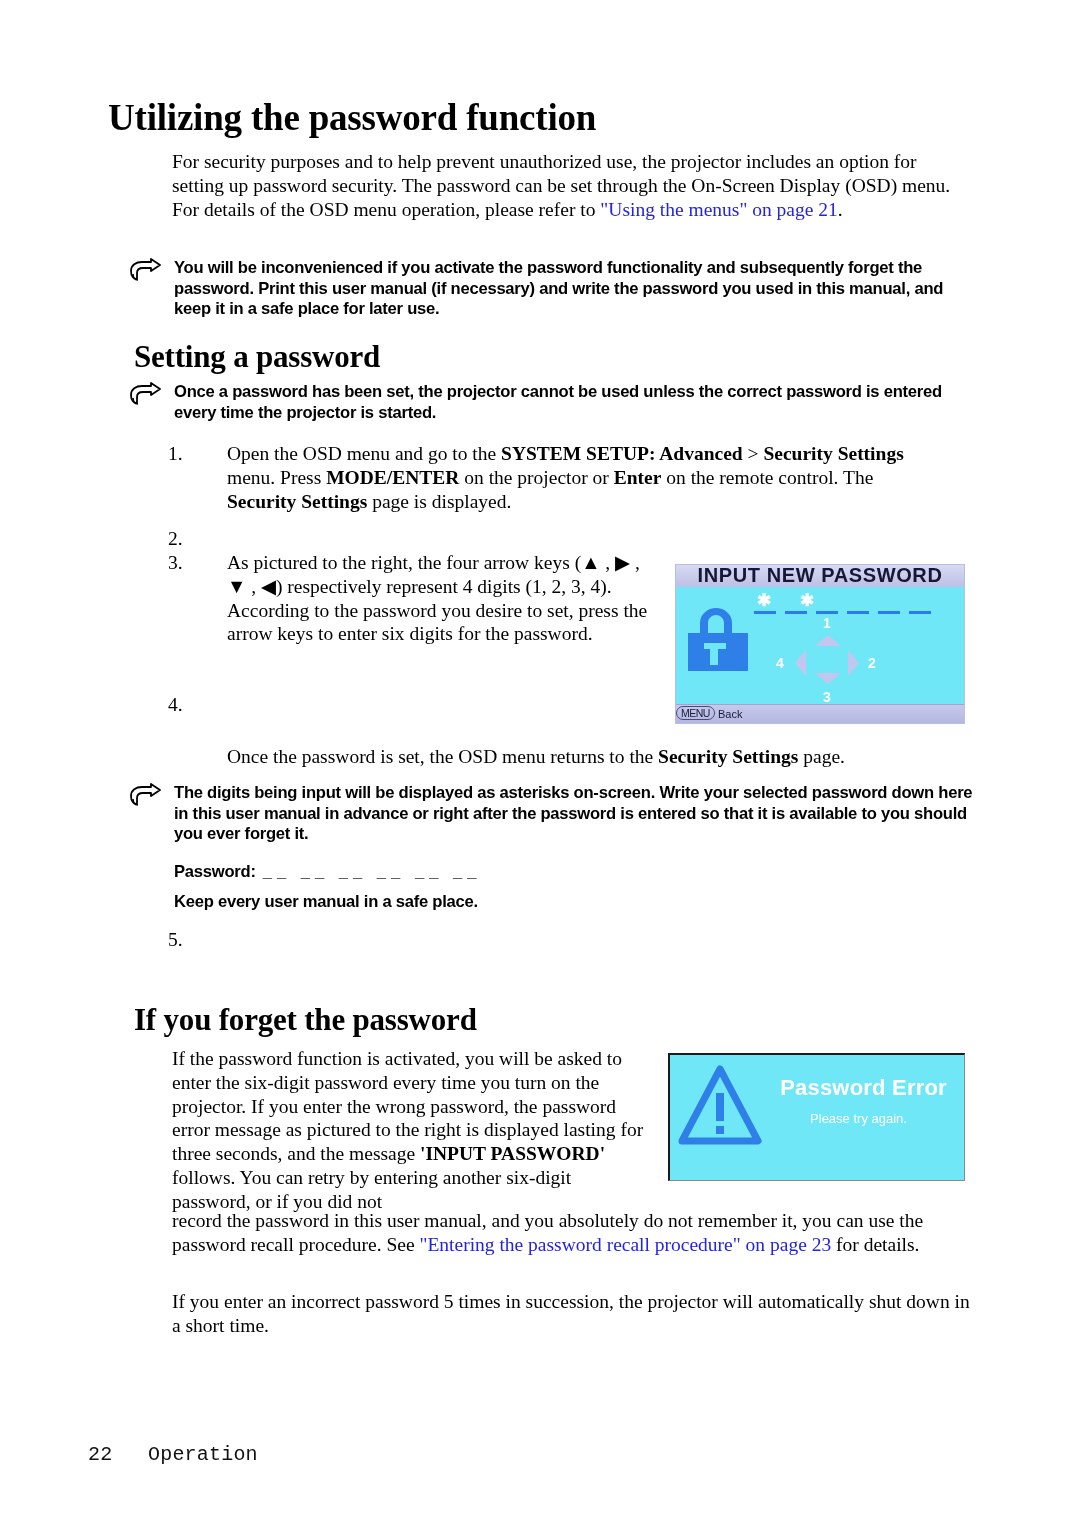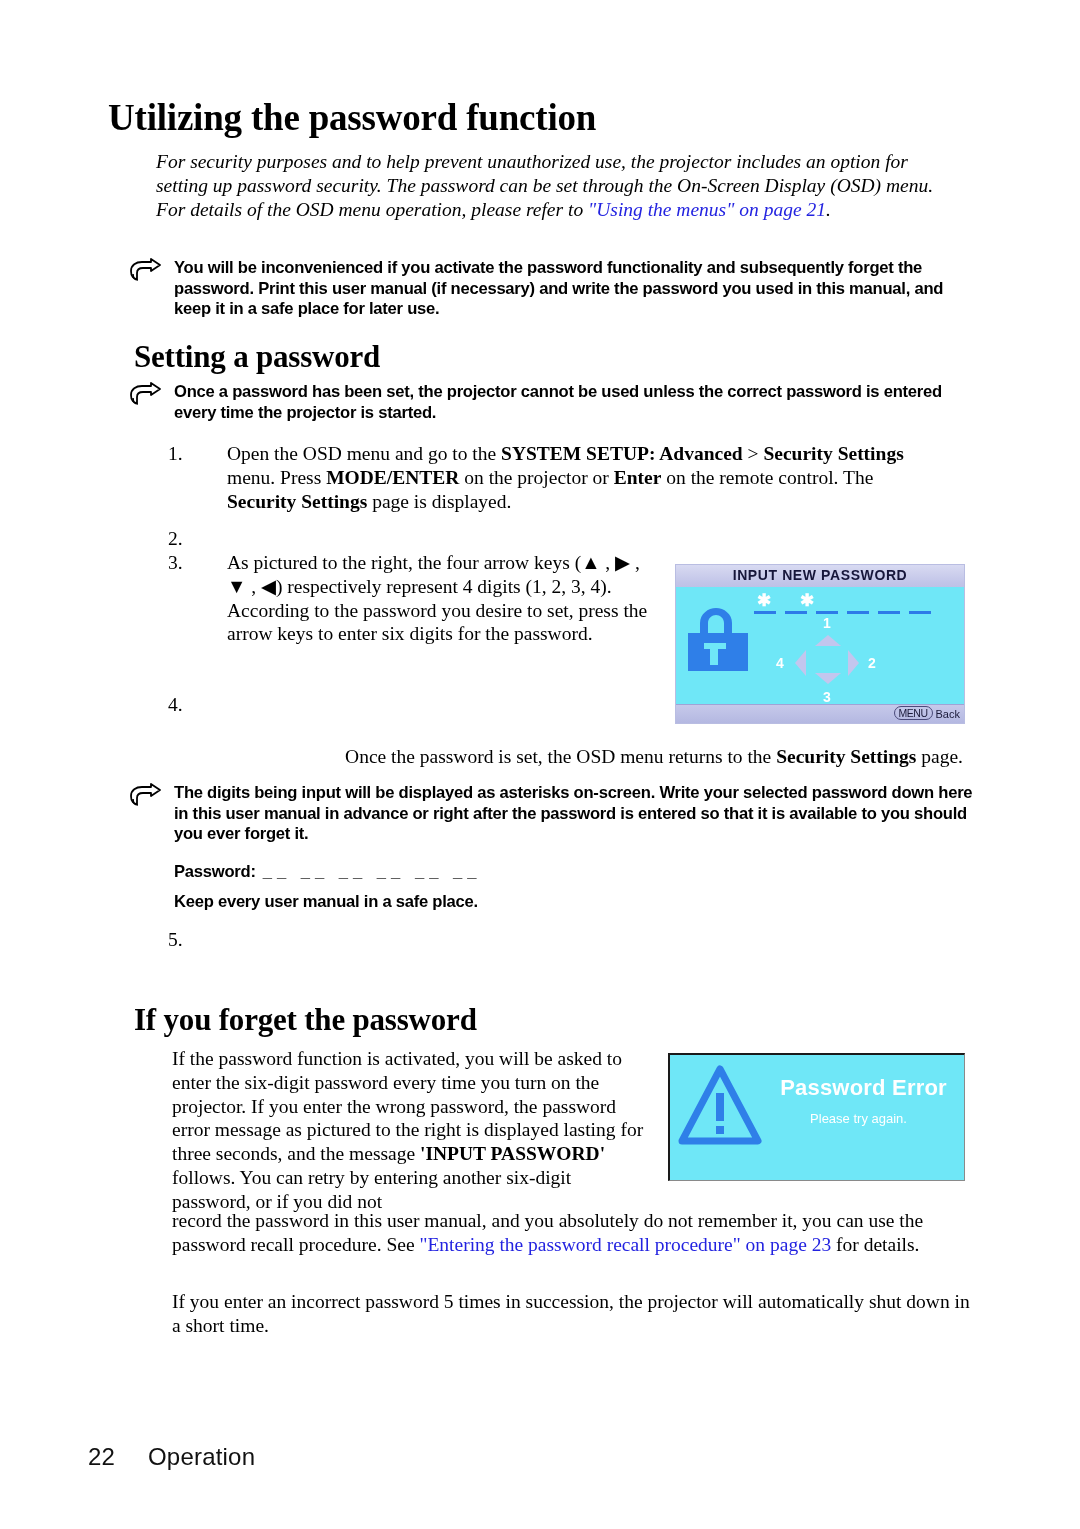--- a/index.html
+++ b/index.html
@@ -115,41 +115,40 @@
     position: absolute;
     left: 0; top: 0;
     width: 100%;
     height: 40px;
     background: linear-gradient(to bottom, #d8daf2 0%, #c2c5e8 45%, #b0b4e0 100%);
     border-bottom: 1px solid #9fa3d6;
     box-sizing: border-box;
     text-align: center;
     font-family: "Liberation Sans", sans-serif;
     font-weight: bold;
-    font-size: 14px;
+    font-size: 20px;
     letter-spacing: 0.6px;
     color: #16163a;
     line-height: 21px;
   }
   .osd-body {
     position: absolute;
     left: 0;
     top: 22px;
     right: 0;
     bottom: 19px;
     background: #6fe7f7;
   }
   .osd-footer {
     position: absolute;
     left: 0; right: 0; bottom: 0;
     height: 19px;
     background: linear-gradient(to bottom, #c6c9ea 0%, #b4b8e1 100%);
     border-top: 1px solid #9fa3d6;
     box-sizing: border-box;
-    text-align: right;
     padding-right: 4px;
     font-family: "Liberation Sans", sans-serif;
     font-size: 11px;
     color: #1b1b3a;
     line-height: 18px;
     white-space: nowrap;
   }
   .menu-pill {
     display: inline-block;
     border: 1px solid #4a4a7a;
@@ -290,35 +289,35 @@
     font-family: "Liberation Sans", sans-serif;
     font-size: 13px;
     color: #ffffff;
   }
 
   
   .footer {
     position: absolute;
     left: 88px;
     top: 1443px;
-    font-family: Liberation Sans, sans-serif;
-    font-size: 24px;
+    font-family: Liberation Mono, monospace;
+    font-size: 20px;
     color: #111111;
     letter-spacing: 0.2px;
   }
   .footer .pg { display: inline-block; width: 60px; }
 </style>
 </head>
 <body>
 
 <div class="page">
 
   <div class="h1" style="left:108px; top:96px;">Utilizing the password function</div>
 
-  <div class="para" style="left:156px; top:150px; width:800px;font-style:italic;">
+  <div class="para" style="left:172px; top:150px; width:800px;">
     <span>For security purposes and to help prevent unauthorized use, the projector includes an option for setting up password security. The password can be set through the On-Screen Display (OSD) menu. For details of the OSD menu operation, please refer to </span><span class="lnk">"Using the menus" on page 21</span><span>.</span>
   </div>
 
   <div class="note" style="left:128px; top:258px; width:845px; padding-left:46px; box-sizing:border-box;">
     <svg class="hand-icon" viewBox="0 0 34 24">
       <path d="M3 13 C3 7, 8 4, 14 4 L23 4 L23 1 L32 7 L23 13 L23 10 L15 10 C11 10, 9 12, 9 15 L9 21 C6 21, 3 19, 3 13 Z" fill="none" stroke="#000" stroke-width="1.8" stroke-linejoin="round"></path>
       <path d="M5 16 C5 20, 7 22, 10 22" fill="none" stroke="#000" stroke-width="1.6"></path>
     </svg>
     <span>You will be inconvenienced if you activate the password functionality and subsequently forget the password. Print this user manual (if necessary) and write the password you used in this manual, and keep it in a safe place for later use.</span>
   </div>
@@ -336,21 +335,21 @@
   <div class="li-num" style="left:168px; top:442px;">1.</div>
   <div class="li-body" style="left:227px; top:442px; width:690px;"><span>Open the OSD menu and go to the </span><b>SYSTEM SETUP: Advanced</b><span> &gt; </span><b>Security Settings</b><span> menu. Press </span><b>MODE/ENTER</b><span> on the projector or </span><b>Enter</b><span> on the remote control. The </span><b>Security Settings</b><span> page is displayed.</span></div>
 
   <div class="li-num" style="left:168px; top:527px;">2.</div>
 
   <div class="li-num" style="left:168px; top:551px;">3.</div>
   <div class="li-body" style="left:227px; top:551px; width:428px;"><span>As pictured to the right, the four arrow keys (▲ , ▶ , ▼ , ◀) respectively represent 4 digits (1, 2, 3, 4). According to the password you desire to set, press the arrow keys to enter six digits for the password.</span></div>
 
   <div class="li-num" style="left:168px; top:693px;">4.</div>
 
-  <div class="para" style="left:218px; top:745px; width:745px;text-align:right;">
+  <div class="para" style="left:227px; top:745px; width:745px;">
     <span>Once the password is set, the OSD menu returns to the </span><b>Security Settings</b><span> page.</span>
   </div>
 
   <div id="osd-password">
     <div class="osd-titlebar">INPUT NEW PASSWORD</div>
     <div class="osd-body">
 
       <svg class="lock-icon" viewBox="0 0 72 72">
         <path d="M18 30 L18 20 C18 11 26 5 34 5 C42 5 50 11 50 20 L50 30 L42 30 L42 20 C42 15 38 12 34 12 C30 12 26 15 26 20 L26 30 Z" fill="#2f7fe8"></path>
         <rect x="6" y="30" width="60" height="38" fill="#2f7fe8"></rect>

